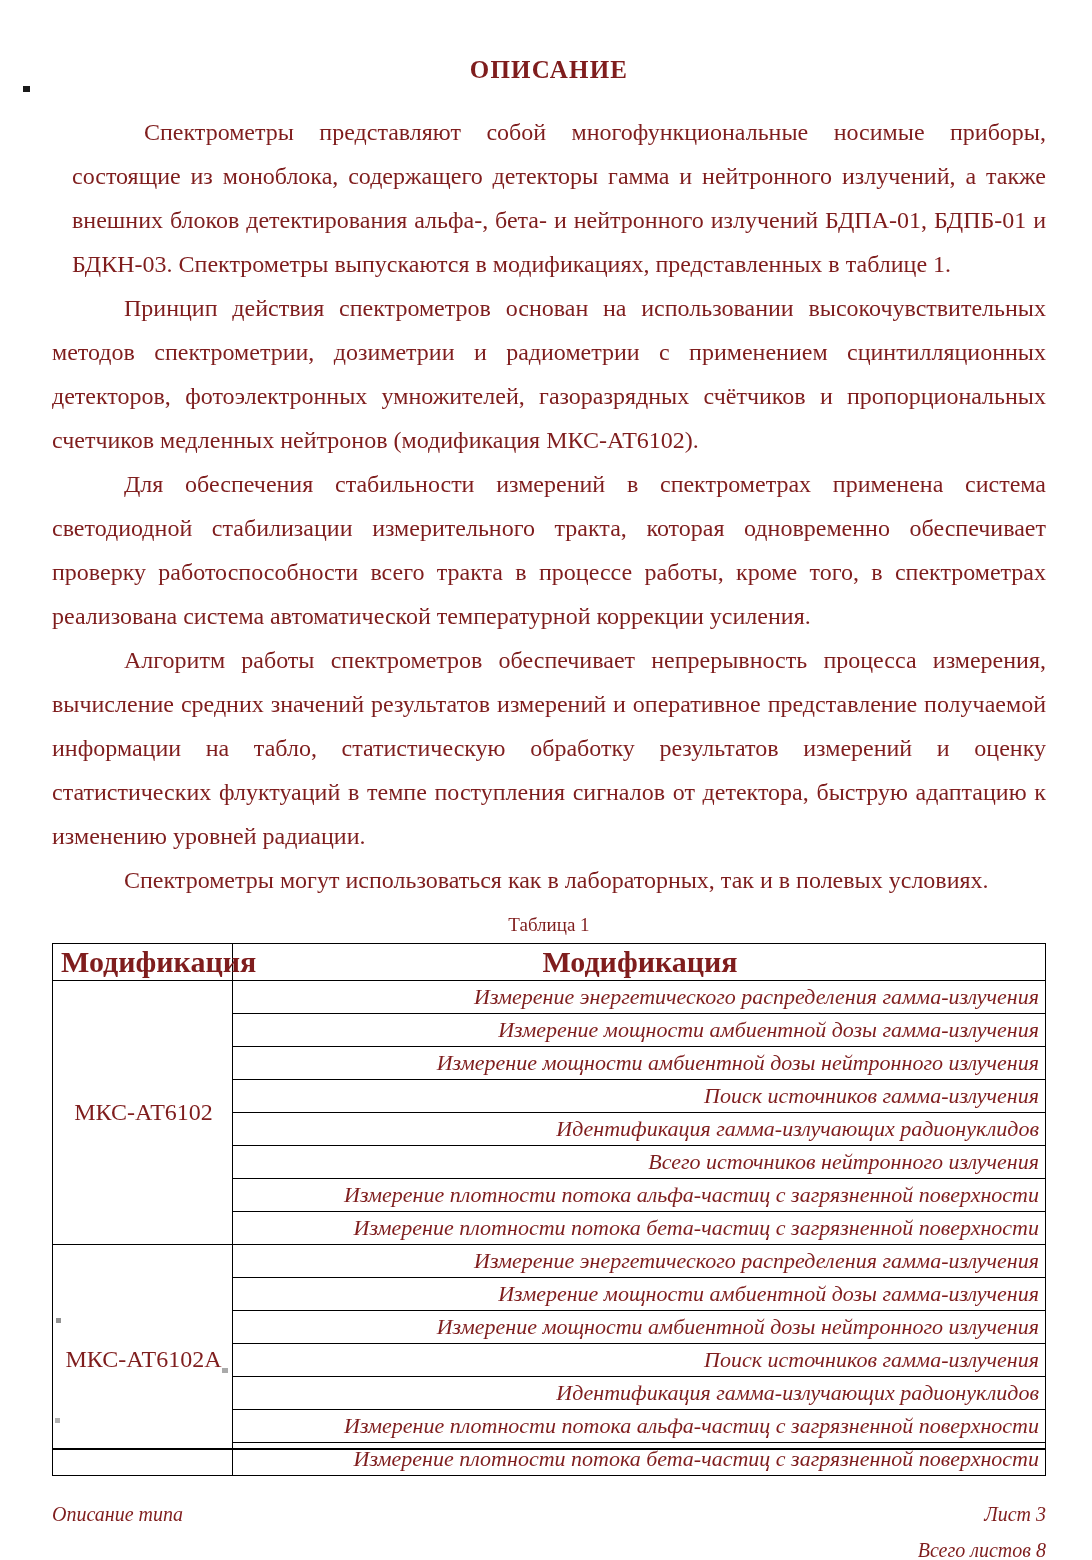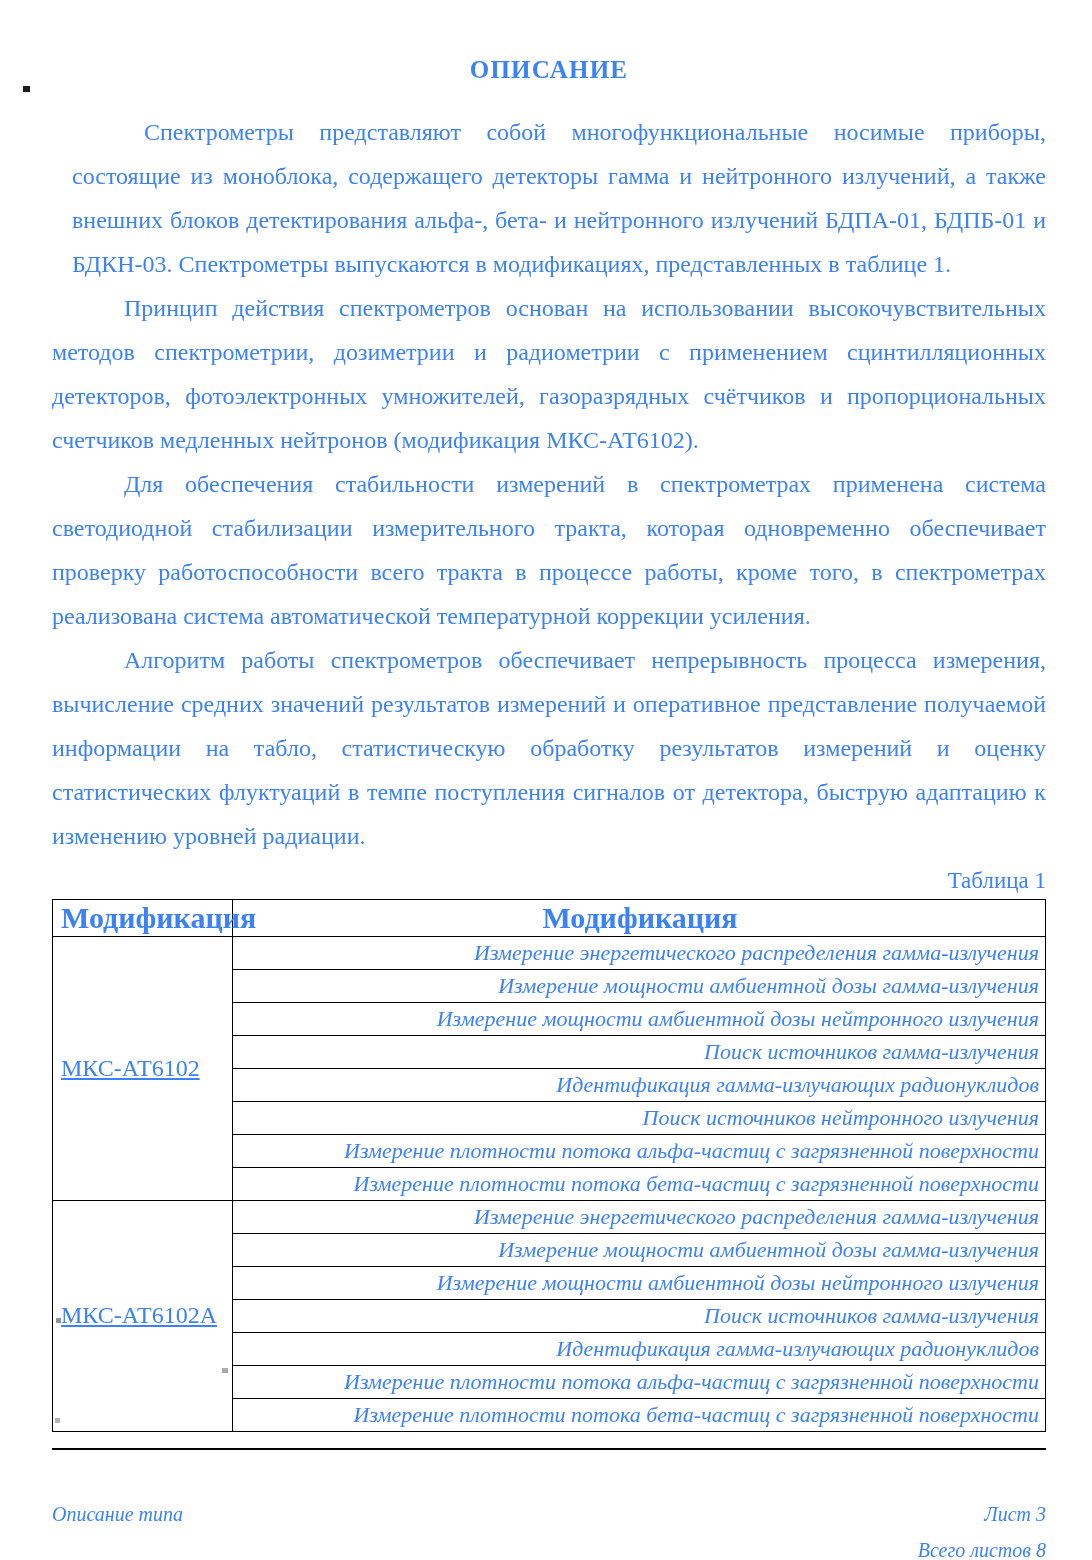--- a/index.html
+++ b/index.html
@@ -7,21 +7,21 @@
     margin: 0;
     padding: 0;
     background: #ffffff;
   }
   .page {
     position: relative;
     width: 1072px;
     height: 1560px;
     background: #ffffff;
     font-family: "Liberation Serif", "DejaVu Serif", serif;
-    color: #3b82f6;
+    color: #7f1d1d;
     overflow: hidden;
     box-sizing: border-box;
   }
 
   
   .speck {
     position: absolute;
     left: 23px;
     top: 86px;
     width: 7px;
@@ -78,24 +78,24 @@
     text-align: justify;
     text-indent: 72px;
     margin: 0;
     padding: 0;
     hyphens: none;
   }
   p.para.first { margin-top: 26px; margin-left: 20px; }
   p.para + p.para { margin-top: 0px; }
 
   .table-caption {
-    font-size: 23px;
+    font-size: 19px;
     line-height: 30px;
     margin: 8px 0 3px 0;
-    text-align: right;
+    text-align: center;
     text-indent: 0;
   }
 
   table.modtable {
     border-collapse: collapse;
     width: 993px;
     table-layout: fixed;
     font-size: 22px;
   }
   table.modtable th,
@@ -108,23 +108,23 @@
   table.modtable th {
     font-weight: bold;
     text-align: center;
     font-size: 30px;
     padding-top: 4px;
     padding-bottom: 5px;
   }
   col.c-mod { width: 180px; }
   col.c-purpose { width: 813px; }
   td.mod-cell {
+    text-align: center;
     font-size: 24px;
     vertical-align: middle;
-    text-decoration: underline;
   }
   td.purpose-cell {
     text-align: right;
     white-space: nowrap;
     font-style: italic;
   }
 
   .footer {
     position: absolute;
     left: 52px;
@@ -159,20 +159,21 @@
   <div class="speck4"></div>
 
   <div class="content">
 
     <h1 class="doc-title">ОПИСАНИЕ</h1>
 
     <p class="para first">Спектрометры представляют собой многофункциональные носимые приборы, состоящие из моноблока, содержащего детекторы гамма и нейтронного излучений, а также внешних блоков детектирования альфа-, бета- и нейтронного излучений БДПА-01, БДПБ-01 и БДКН-03. Спектрометры выпускаются в модификациях, представленных в таблице 1.</p>
     <p class="para">Принцип действия спектрометров основан на использовании высокочувствительных методов спектрометрии, дозиметрии и радиометрии с применением сцинтилляционных детекторов, фотоэлектронных умножителей, газоразрядных счётчиков и пропорциональных счетчиков медленных нейтронов  (модификация МКС-АТ6102).</p>
     <p class="para">Для обеспечения стабильности измерений в спектрометрах применена система светодиодной стабилизации измерительного тракта, которая одновременно обеспечивает проверку работоспособности всего тракта в процессе работы, кроме того, в спектрометрах реализована система автоматической температурной коррекции усиления.</p>
     <p class="para">Алгоритм работы спектрометров обеспечивает непрерывность процесса измерения, вычисление средних значений результатов измерений и оперативное представление получаемой информации на табло, статистическую обработку результатов измерений и оценку статистических флуктуаций в темпе поступления сигналов от детектора, быструю адаптацию к изменению уровней радиации.</p>
+    <p class="para">Спектрометры могут использоваться как в лабораторных, так и в полевых условиях.</p>
 
     <div class="table-caption">Таблица 1</div>
 
     <table class="modtable">
       <colgroup>
         <col class="c-mod">
         <col class="c-purpose">
       </colgroup>
       <thead>
         <tr>
@@ -191,21 +192,21 @@
           <tr>
             <td class="purpose-cell">Измерение мощности амбиентной дозы нейтронного излучения</td>
           </tr>
           <tr>
             <td class="purpose-cell">Поиск источников гамма-излучения</td>
           </tr>
           <tr>
             <td class="purpose-cell">Идентификация гамма-излучающих радионуклидов</td>
           </tr>
           <tr>
-            <td class="purpose-cell">Поиск источников нейтронного излучения</td>
+            <td class="purpose-cell">Всего источников нейтронного излучения</td>
           </tr>
           <tr>
             <td class="purpose-cell">Измерение плотности потока альфа-частиц с загрязненной поверхности</td>
           </tr>
           <tr>
             <td class="purpose-cell">Измерение плотности потока бета-частиц с загрязненной поверхности</td>
           </tr>
           <tr>
             <td class="mod-cell" rowspan="7">МКС-АТ6102А</td>
             <td class="purpose-cell">Измерение энергетического распределения гамма-излучения</td>

